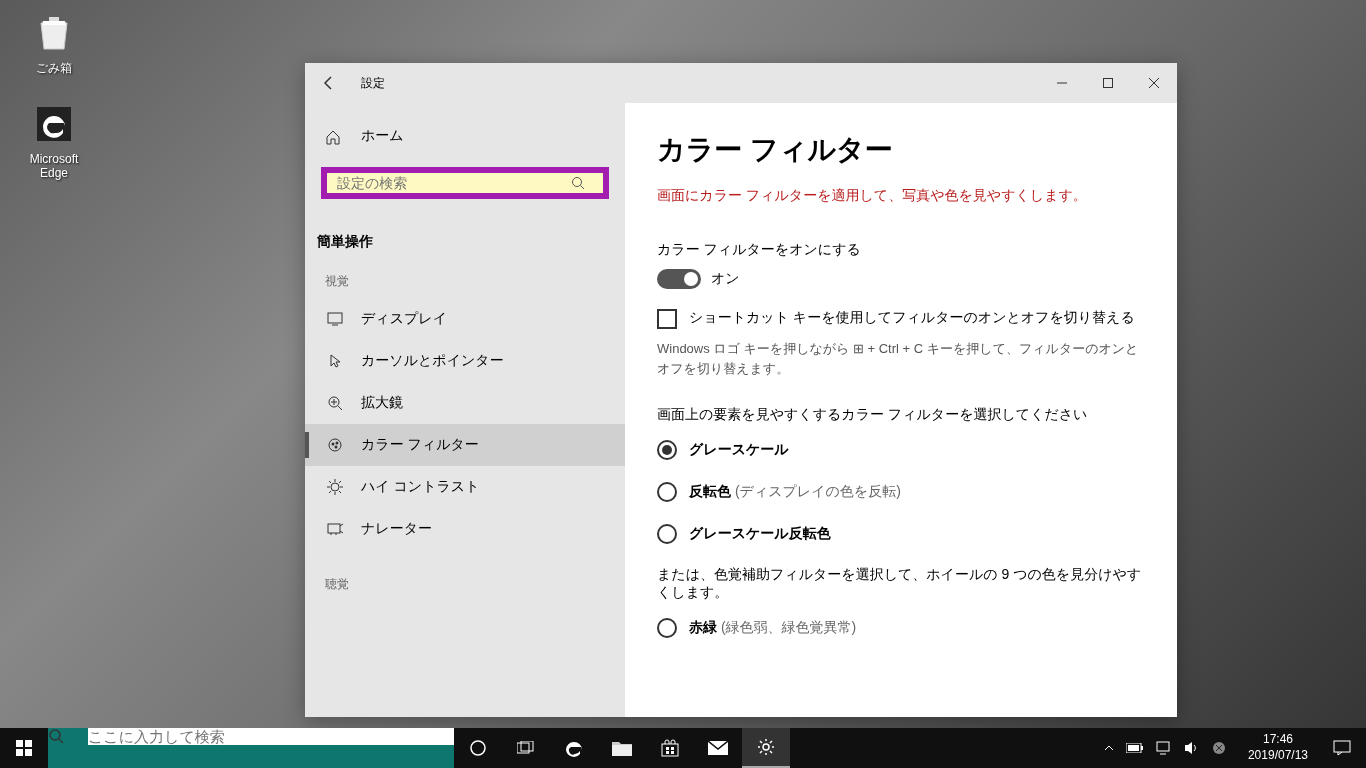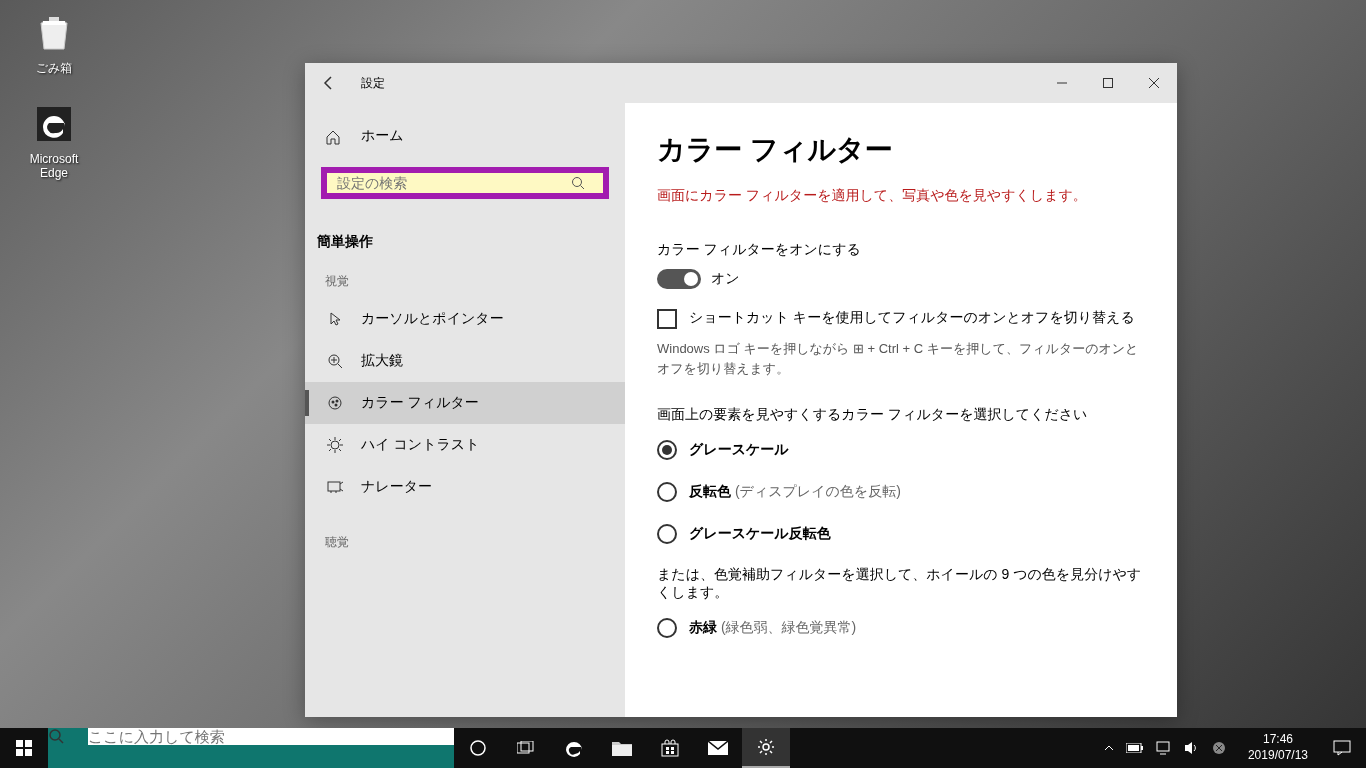--- a/index.html
+++ b/index.html
@@ -136,20 +136,29 @@
               <line x1="9.5" y1="9.5" x2="13" y2="13" stroke="#555"></line>
             </svg>
           </span>
       </div>
       <div class="section-header">簡単操作</div>
       <div class="cat-header">視覚</div>
 
       <div class="nav-item">
         <span class="icon">
             <svg width="16" height="16" viewBox="0 0 16 16">
+              <rect x="1" y="2" width="14" height="10" stroke="#333" fill="none"></rect>
+              <line x1="5" y1="14" x2="11" y2="14" stroke="#333"></line>
+            </svg>
+          </span>
+        <span>ディスプレイ</span>
+      </div>
+      <div class="nav-item">
+        <span class="icon">
+            <svg width="16" height="16" viewBox="0 0 16 16">
               <path d="M4 2 L4 13 L7 10 L9 14 L11 13 L9 9 L13 9 Z" stroke="#333" fill="none"></path>
             </svg>
           </span>
         <span>カーソルとポインター</span>
       </div>
       <div class="nav-item">
         <span class="icon">
             <svg width="16" height="16" viewBox="0 0 16 16">
               <circle cx="7" cy="7" r="5" stroke="#333" fill="none"></circle>
               <line x1="11" y1="11" x2="15" y2="15" stroke="#333"></line>

